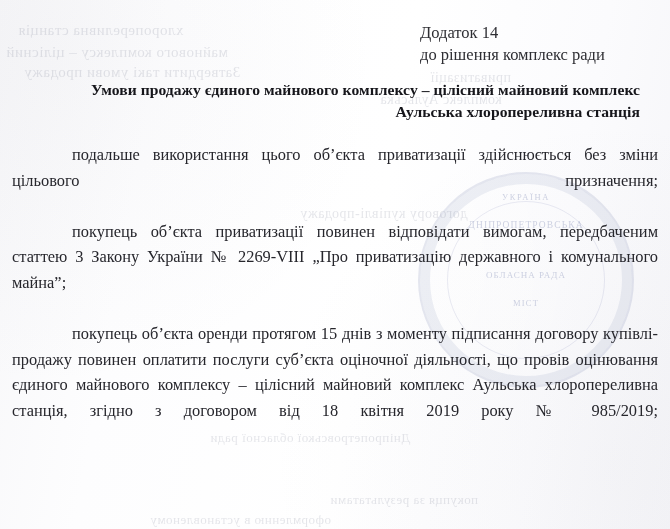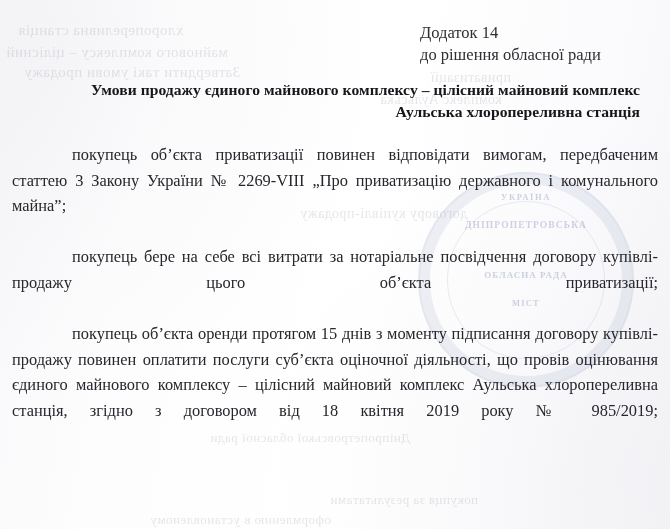--- a/index.html
+++ b/index.html
@@ -54,21 +54,20 @@
     left: 418px;
     top: 172px;
     width: 212px;
     height: 212px;
     border-radius: 50%;
     border: 2px solid rgba(104,116,168,0.17);
     box-shadow:
       inset 0 0 0 9px rgba(255,255,255,0),
       inset 0 0 0 10px rgba(104,116,168,0.11);
     pointer-events: none;
-    font-weight: bold;
   }
   .seal .seal-inner {
     position: absolute;
     left: 27px; top: 27px;
     right: 27px; bottom: 27px;
     border-radius: 50%;
     border: 1.5px solid rgba(104,116,168,0.14);
   }
   .seal .seal-text {
     position: absolute;
@@ -167,25 +166,25 @@
   <div class="seal-text st1">Україна</div>
   <div class="seal-text st2">Дніпропетровська</div>
   <div class="seal-text st3">обласна рада</div>
   <div class="seal-text st4">міст</div>
 </div>
 
 <div class="content">
 
   <div class="header-block">
     <div>Додаток 14</div>
-    <div>до рішення обласної ради</div>
+    <div>до рішення комплекс ради</div>
   </div>
 
   <div class="doc-title">Умови продажу єдиного майнового комплексу – цілісний майновий комплекс Аульська хлоропереливна станція</div>
 
   <div class="body-text">
+    <p>подальше використання цього об’єкта приватизації здійснюється без зміни цільового призначення;</p>
     <p>покупець об’єкта приватизації повинен відповідати вимогам, передбаченим статтею 3 Закону України № 2269-VIII „Про приватизацію державного і комунального майна”;</p>
-    <p>покупець бере на себе всі витрати за нотаріальне посвідчення договору купівлі-продажу цього об’єкта приватизації;</p>
     <p>покупець об’єкта оренди протягом 15 днів з моменту підписання договору купівлі-продажу повинен оплатити послуги суб’єкта оціночної діяльності, що провів оцінювання єдиного майнового комплексу – цілісний майновий комплекс Аульська хлоропереливна станція, згідно з договором від 18 квітня 2019 року № 985/2019;</p>
 
   </div>
 
 </div>
 
 </body></html>

